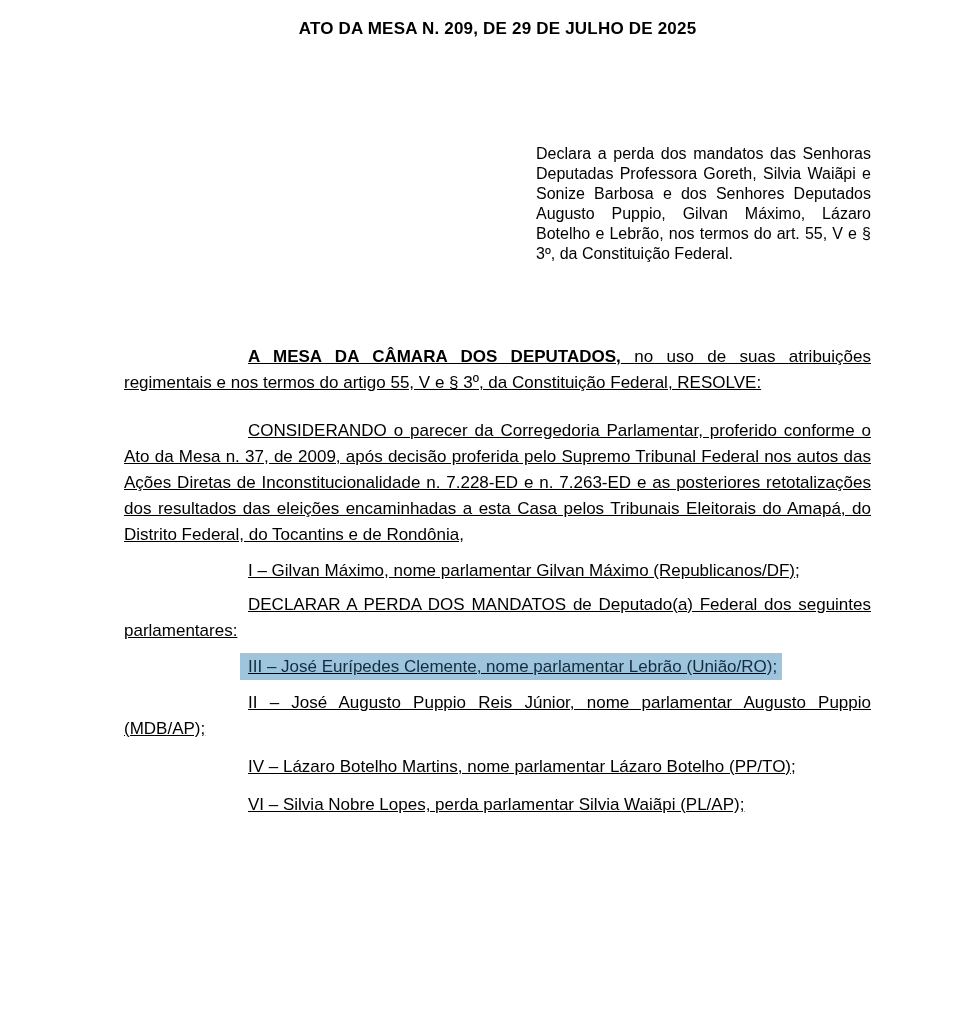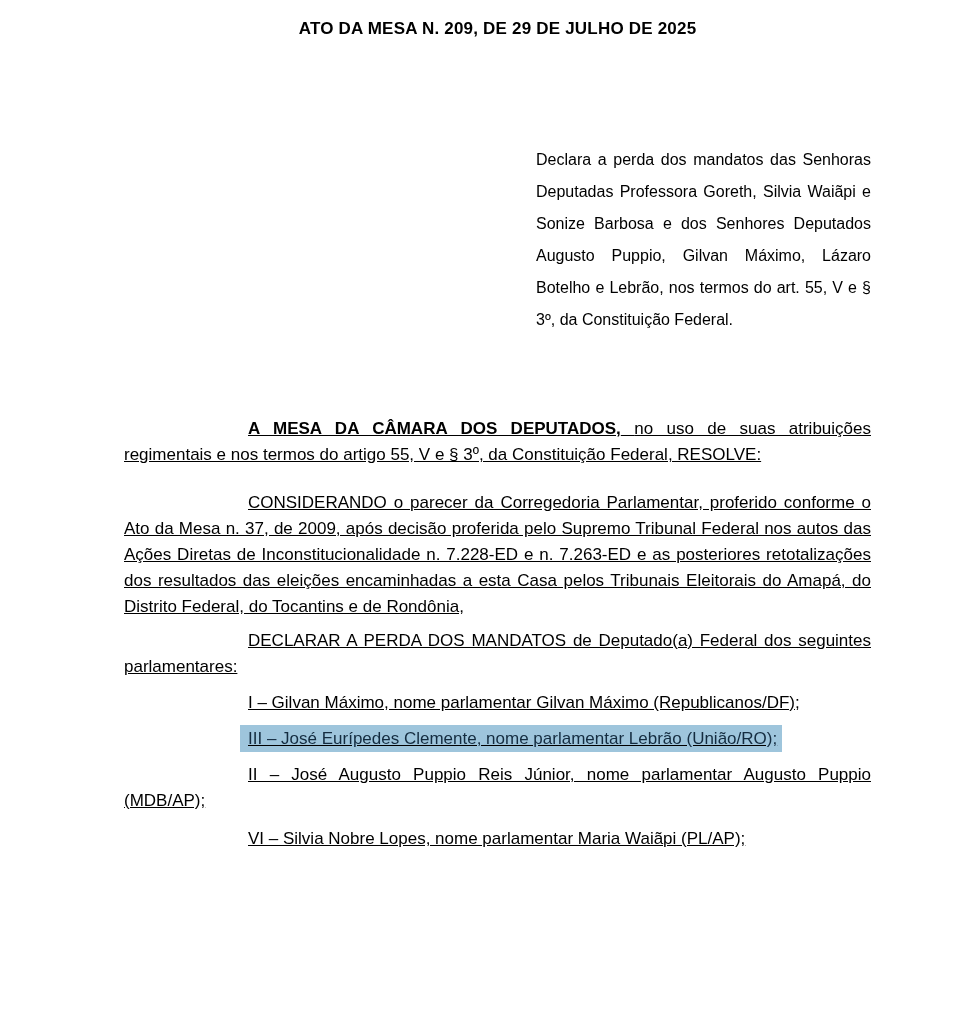--- a/index.html
+++ b/index.html
@@ -32,21 +32,21 @@
     font-weight: bold;
     text-align: center;
     line-height: 26px;
     letter-spacing: 0.2px;
   }
   .ementa {
     width: 335px;
     margin-left: 412px;
     margin-top: 102px;
     font-size: 16px;
-    line-height: 32px;
+    line-height: 20px;
     text-align: justify;
   }
   .para {
     text-align: justify;
     text-indent: 124px;
     text-decoration: underline;
   }
   .preamble    { margin-top: 80px; }
   .considerando{ margin-top: 22px; }
   .declarar    { margin-top: 8px; }
@@ -69,26 +69,27 @@
 
     <p class="ementa">Declara a perda dos mandatos das Senhoras Deputadas Professora Goreth, Silvia Waiãpi e Sonize Barbosa e dos Senhores Deputados Augusto Puppio, Gilvan Máximo, Lázaro Botelho e Lebrão, nos termos do art. 55, V e § 3º, da Constituição Federal.</p>
 
     <p class="para preamble">
       <strong>A MESA DA CÂMARA DOS DEPUTADOS,</strong>
       <span>no uso de suas atribuições regimentais e nos termos do artigo 55, V e § 3º, da Constituição Federal, RESOLVE:</span>
     </p>
 
     <p class="para considerando">CONSIDERANDO o parecer da Corregedoria Parlamentar, proferido conforme o Ato da Mesa n. 37, de 2009, após decisão proferida pelo Supremo Tribunal Federal nos autos das Ações Diretas de Inconstitucionalidade n. 7.228-ED e n. 7.263-ED e as posteriores retotalizações dos resultados das eleições encaminhadas a esta Casa pelos Tribunais Eleitorais do Amapá, do Distrito Federal, do Tocantins e de Rondônia,</p>
 
+    <p class="para item">I – Gilvan Máximo, nome parlamentar Gilvan Máximo (Republicanos/DF);</p>
+
     <p class="para declarar">DECLARAR A PERDA DOS MANDATOS de Deputado(a) Federal dos seguintes parlamentares:</p>
-
-    <p class="para item">I – Gilvan Máximo, nome parlamentar Gilvan Máximo (Republicanos/DF);</p>
 
     <p class="para item"><mark class="hl">III – José Eurípedes Clemente, nome parlamentar Lebrão (União/RO);</mark></p>
 
     <p class="para item">II – José Augusto Puppio Reis Júnior, nome parlamentar Augusto Puppio (MDB/AP);</p>
 
+    <p class="para item item-iv">IV – Lázaro Botelho Martins, nome parlamentar Lázaro Botelho (PP/TO);</p>
 
 
-    <p class="para item item-vi">VI – Silvia Nobre Lopes, nome parlamentar Maria Waiãpi (PL/AP);</p>
+    <p class="para item item-vi">VI – Silvia Nobre Lopes, perda parlamentar Silvia Waiãpi (PL/AP);</p>
 
   </div>
 </div>
 
 </body></html>

